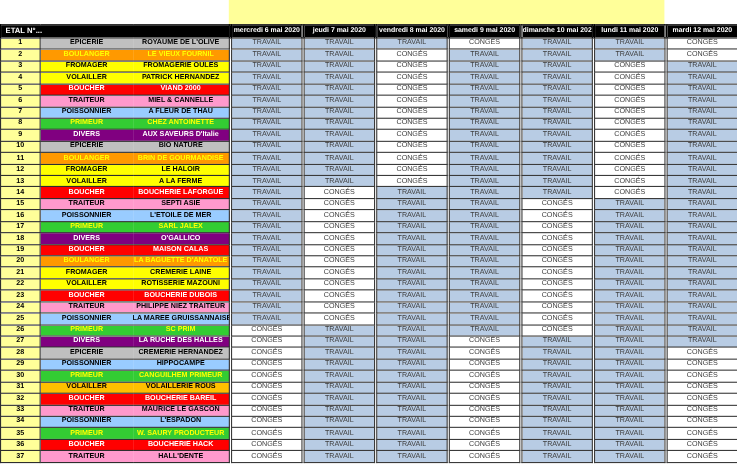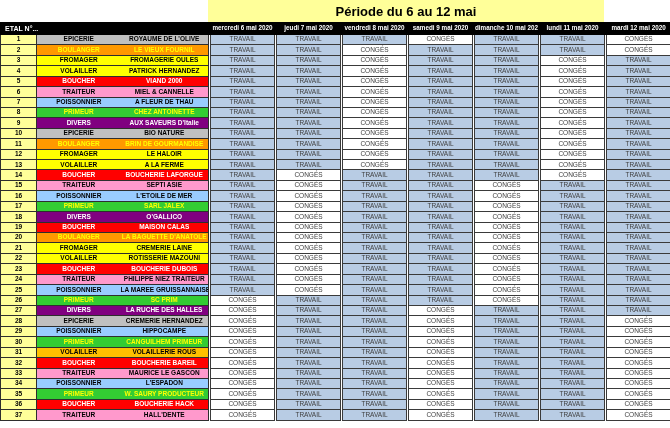--- a/index.html
+++ b/index.html
@@ -23,21 +23,20 @@
     font-weight:bold;font-size:6.5px;text-align:center;}
   td.gap{border:none;background:#fff;}
   td.day{border:1px solid #3a3a3a;font-size:6.5px;text-align:center;color:#404040;}
 </style>
 </head>
 <body>
 
 <div class="sheet">
 
   <div class="title-band">
-    <span class="title-main">Période du 6 au 12 mai</span>
   </div>
 
   <table>
     <colgroup>
       <col style="width:36px">
         <col style="width:84px">
         <col style="width:88px">
       <col style="width:2px">
         <col style="width:64px">
       <col style="width:2px">

